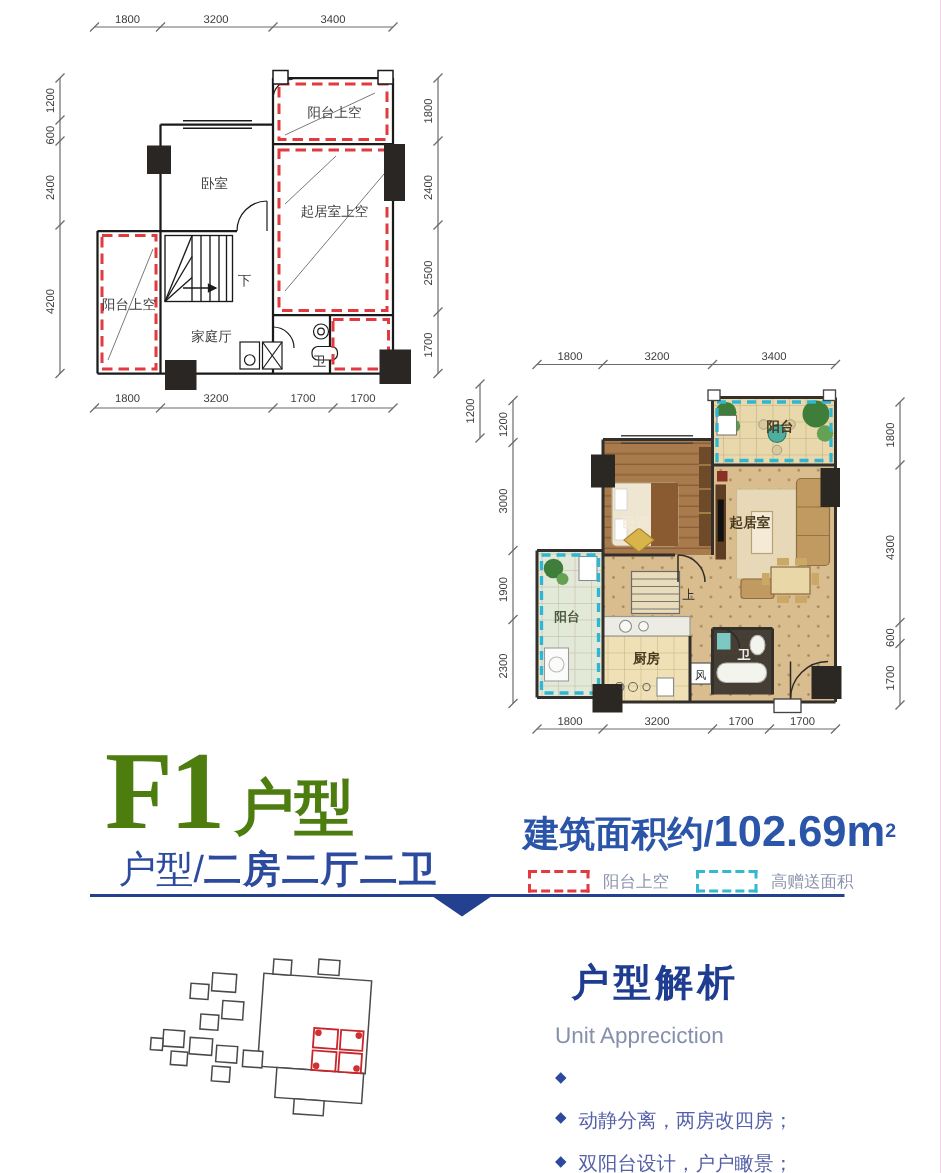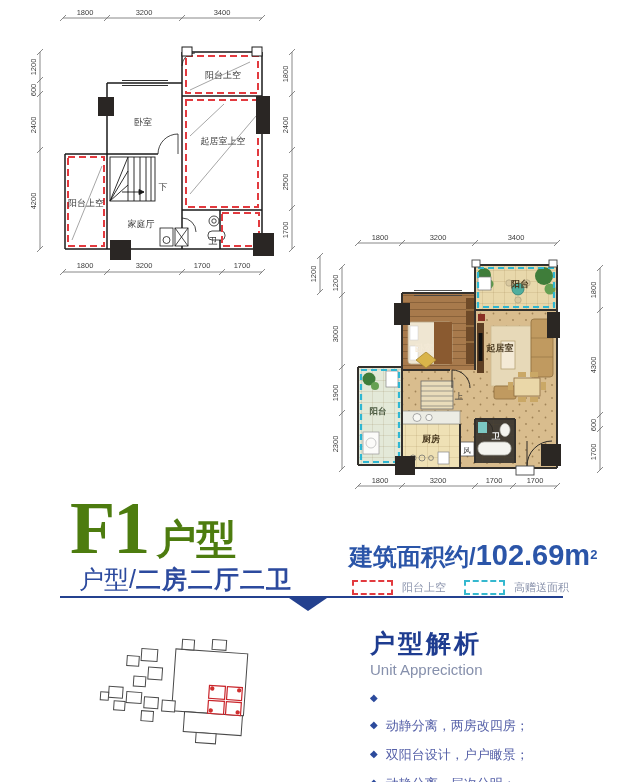--- a/index.html
+++ b/index.html
@@ -25,21 +25,21 @@
   .legend{position:absolute;left:352px;top:580px;display:flex;align-items:center;font-size:11px;color:#8b94ad;}
   .legend .box{width:37px;height:11px;border:2px dashed #e23a3f;margin-right:9px;}
   .legend .box.half{border-color:#35b8cf;margin-left:18px;}
 
   .divider{position:absolute;left:60px;top:596px;width:503px;height:2px;background:#24418f;}
   .tri{position:absolute;left:289px;top:598px;width:0;height:0;
        border-left:19px solid transparent;border-right:19px solid transparent;border-top:13px solid #24418f;}
 
   
   .analysis{position:absolute;left:370px;top:627px;width:230px;}
-  .analysis h2{margin:0;font-family:"Liberation Serif",serif;font-size:25px;font-weight:bold;
+  .analysis h2{margin:11px;font-family:"Liberation Serif",serif;font-size:25px;font-weight:bold;
                color:#1e3c90;letter-spacing:3px;}
   .analysis .sub{font-size:15px;color:#8690ac;margin-top:1px;}
   .analysis ul{list-style:none;margin:12px 0 0 0;padding:0;}
   .analysis li{display:flex;align-items:flex-start;font-size:13px;color:#5560a8;margin-bottom:11px;white-space:nowrap;}
   .analysis .diamond{color:#2c4a9c;font-size:10px;margin-right:8px;line-height:16px;}
 
   .svg-abs{position:absolute;}
 </style>
 </head>
 <body>

